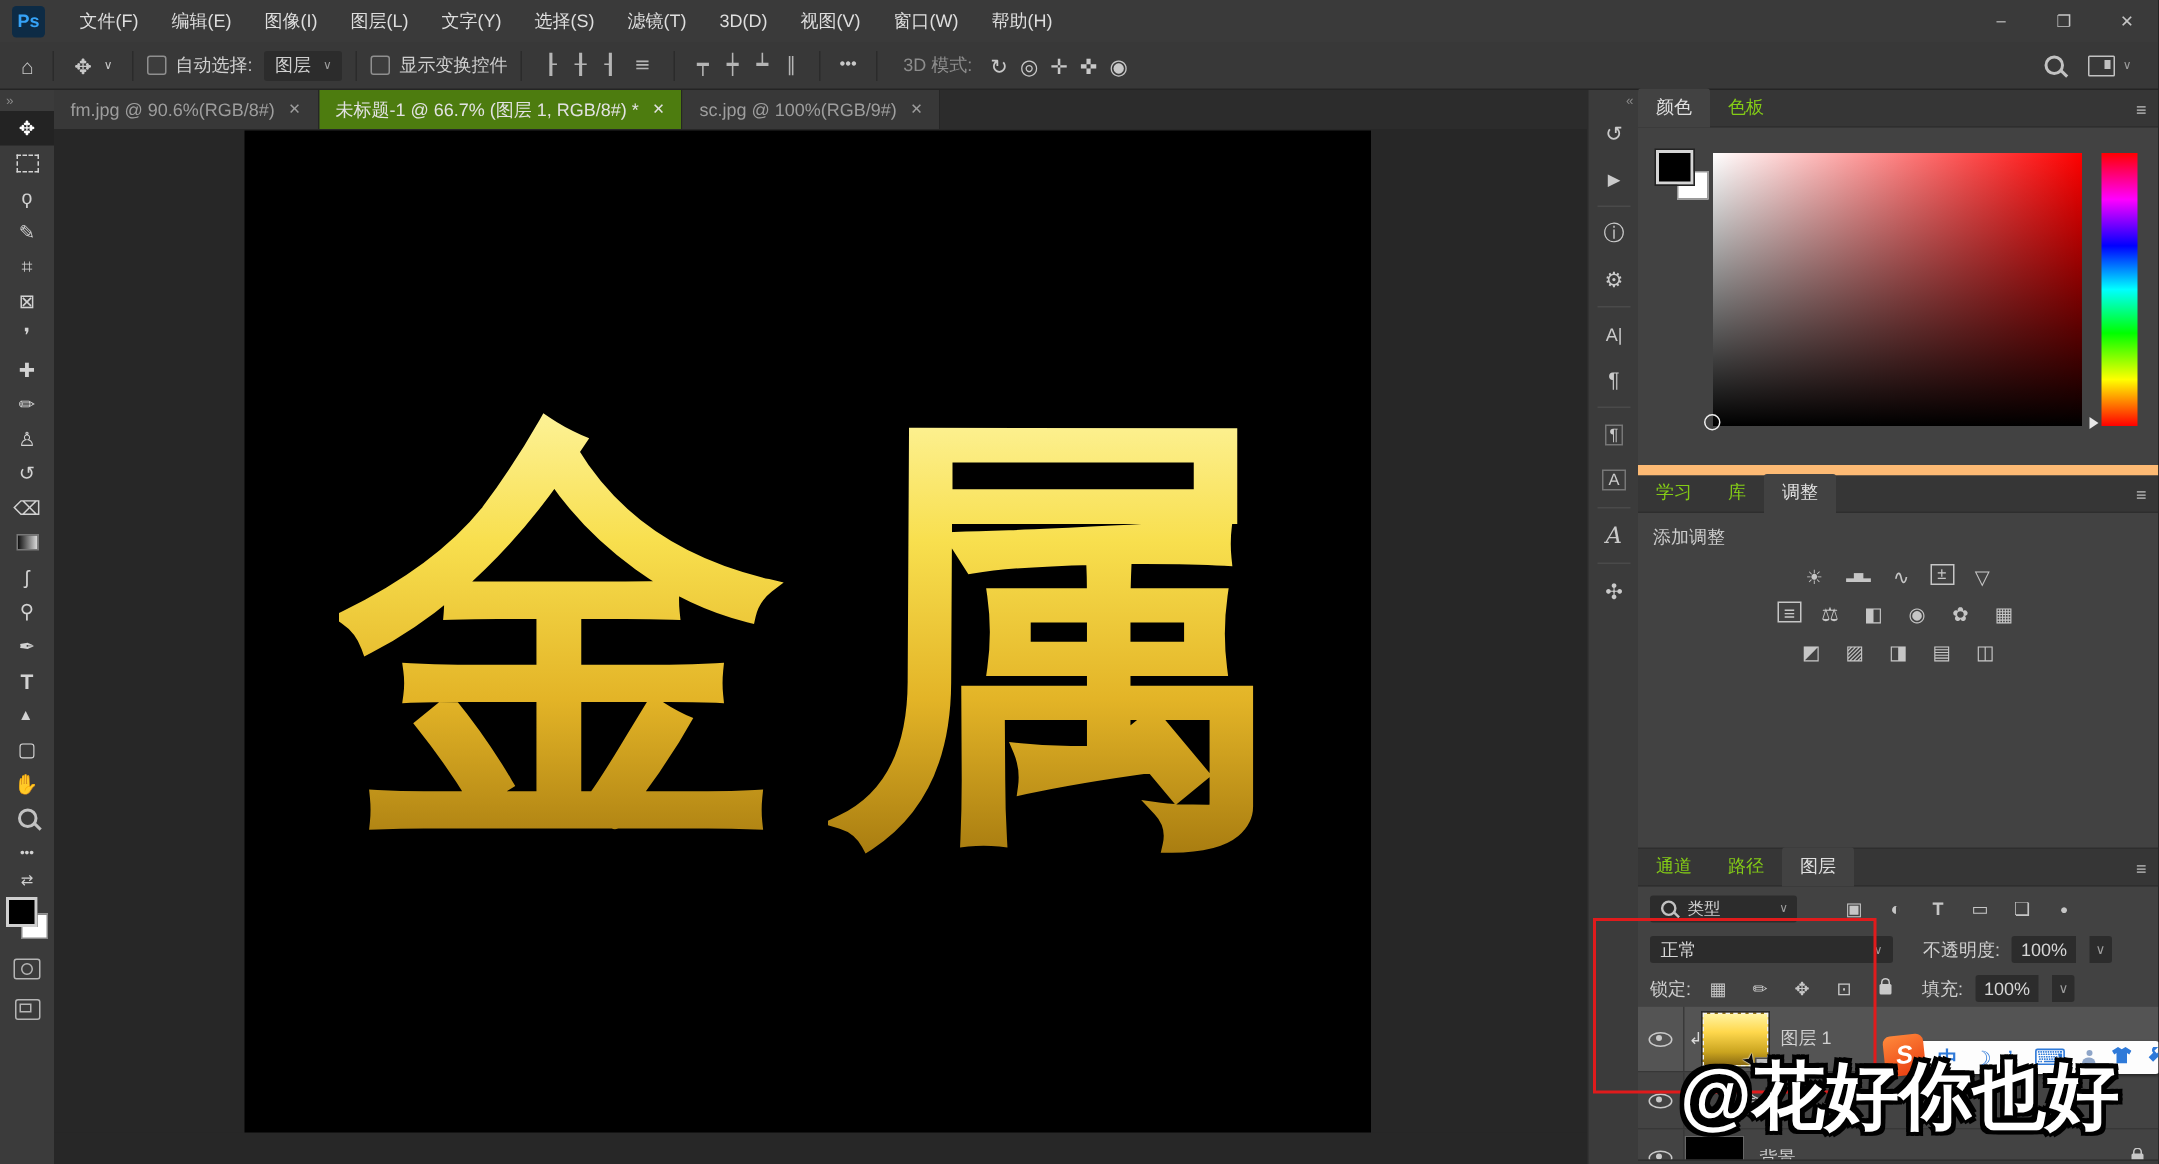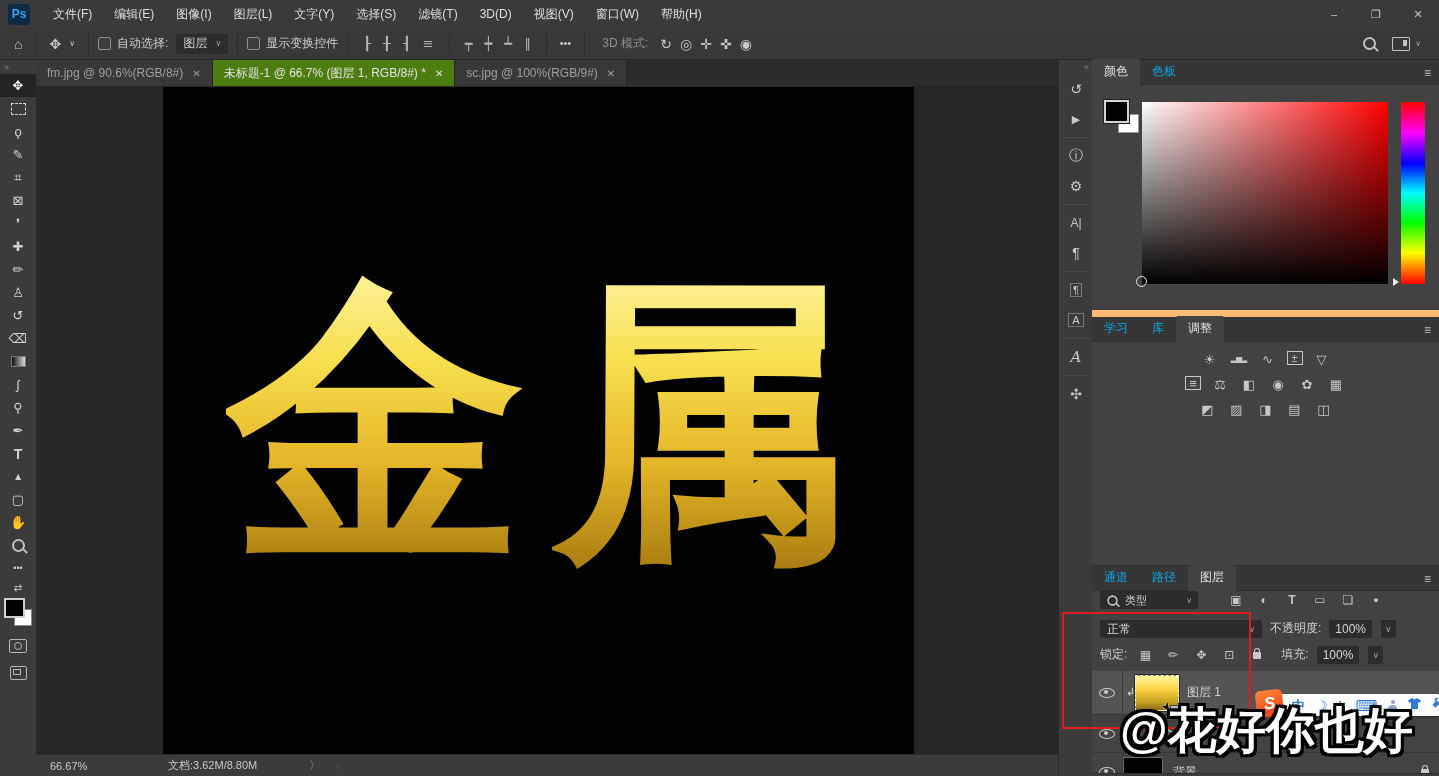--- a/index.html
+++ b/index.html
@@ -66,21 +66,21 @@
 
   
   #rightstrip{position:absolute;left:1058px;top:60px;width:34px;height:716px;background:#3b3b3b;border-left:1px solid #2c2c2c}
   .rscollapse{display:block;text-align:right;color:#8a8a8a;font-size:9px;padding:2px 5px;letter-spacing:-1px}
   .rsico{width:34px;height:30px;display:flex;align-items:center;justify-content:center;color:#cacaca;font-size:14px}
   .rsdiv{height:1px;background:#4a4a4a;margin:3px 6px}
 
   
   #panels{position:absolute;left:1092px;top:60px;width:347px;height:716px;background:#424242}
   .phead{height:24px;background:#363636;display:flex;align-items:center;position:relative;border-bottom:1px solid #2e2e2e}
-  .ptab{padding:4px 12px 5px;font-size:12px;color:#0ea5e9}
+  .ptab{padding:4px 12px 5px;font-size:12px;color:#84cc16}
   .ptab.active{background:#424242;color:#e0e0e0;border-radius:2px 2px 0 0}
   .pmenu{position:absolute;right:8px;top:6px;color:#bdbdbd;font-size:12px}
 
   
   #colorpanel{position:absolute;left:0;top:0;width:347px;height:250px}
   .csw{position:absolute;left:12px;top:40px;width:34px;height:34px}
   .cswfg{position:absolute;left:0;top:0;width:21px;height:19px;background:#000;border:2px solid #d5d5d5;outline:1px solid #222;z-index:2}
   .cswbg{position:absolute;left:14px;top:14px;width:19px;height:17px;background:#fff;border:1px solid #999;z-index:1}
   .satsq{position:absolute;left:50px;top:42px;width:246px;height:182px;
          background-image:linear-gradient(to top,#000 0%,rgba(0,0,0,0) 100%),linear-gradient(to right,#fff 0%,#ff0000 100%)}
@@ -91,21 +91,21 @@
 
   
   #adjpanel{position:absolute;left:0;top:250px;width:347px;height:237px;border-top:7px solid #fdba74}
   .addlbl{margin:8px 0 4px 10px;color:#cccccc}
   .adjrow{display:flex;justify-content:center;gap:9px;margin-top:9px}
   .adjico{width:20px;height:16px;display:flex;align-items:center;justify-content:center;color:#c6c6c6;font-size:13px;line-height:1}
 
   
   #layerspanel{position:absolute;left:0;top:487px;width:347px;height:229px;border-top:1px solid #2e2e2e}
   #layerspanel{top:505px;height:229px}
-  .lrow{display:flex;align-items:flex-start;height:26px;padding:0 8px;gap:8px;font-size:12px;color:#cfcfcf}
+  .lrow{display:flex;align-items:center;height:26px;padding:0 8px;gap:8px;font-size:12px;color:#cfcfcf}
   .srchbox{background:#2c2c2c;height:18px;border-radius:2px;display:flex;align-items:center;gap:6px;padding:0 6px;width:86px}
   .fico{width:20px;height:18px;display:flex;align-items:center;justify-content:center;color:#c6c6c6;font-size:12px}
   .valbox{background:#2c2c2c;height:18px;display:inline-flex;align-items:center;padding:0 6px;border-radius:2px 0 0 2px;color:#d6d6d6}
   .chevbox{background:#2c2c2c;height:18px;display:inline-flex;align-items:center;padding:0 4px;border-radius:0 2px 2px 0;margin-left:1px;color:#9d9d9d;font-size:9px}
   .blendbox{background:#2c2c2c;height:18px;display:flex;align-items:center;width:148px;padding:0 7px;border-radius:2px;color:#d6d6d6;justify-content:space-between}
   .ilock{width:8px;height:7px;background:#c9c9c9;border-radius:1px;position:relative;display:inline-block}
   .ilock::before{content:"";position:absolute;left:1px;top:-4px;width:4px;height:4px;border:1.5px solid #c9c9c9;border-bottom:none;border-radius:3px 3px 0 0}
   .ieye{width:14px;height:8px;border:1px solid #c9c9c9;border-radius:50%;position:relative;display:inline-block}
   .ieye::after{content:"";position:absolute;left:4px;top:1px;width:4px;height:4px;background:#c9c9c9;border-radius:50%}
   #layerlist{position:absolute;left:0;top:105px;right:0;bottom:21px;background:#3f3f3f;overflow:hidden}
@@ -310,26 +310,20 @@
         <span>sc.jpg @ 100%(RGB/9#)</span>
         <span class="x">✕</span>
       </div>
     </div>
     <div id="pasteboard">
       <div id="canvas">
         <span class="goldchar">金</span>
         <span class="goldchar">属</span>
       </div>
     </div>
-    <div id="statusbar">
-      <span class="z">66.67%</span>
-      <span class="d">文档:3.62M/8.80M</span>
-      <span class="c">〉</span>
-      <span class="c2">‹</span>
-    </div>
   </div>
 
   <div id="rightstrip">
     <span class="rscollapse">«</span>
     <div class="rsico">
         <span>↺</span>
       </div>
     <div class="rsico">
         <span style="font-size:11px">▶</span>
       </div>
@@ -382,20 +376,21 @@
       <span class="huearrow"></span>
     </div>
 
     <div id="adjpanel">
       <div class="phead">
         <span class="ptab">学习</span>
         <span class="ptab">库</span>
         <span class="ptab active">调整</span>
         <span class="pmenu">≡</span>
       </div>
+      <div class="addlbl">添加调整</div>
       <div class="adjrow">
         <span class="adjico">☀</span>
         <span class="adjico" style="font-size:8px;letter-spacing:-1px">▂▅▂</span>
         <span class="adjico">∿</span>
         <span class="adjico" style="border:1px solid #c6c6c6;width:14px;height:12px;font-size:11px">±</span>
         <span class="adjico">▽</span>
       </div>
       <div class="adjrow">
         <span class="adjico" style="border:1px solid #c6c6c6;width:14px;height:12px">≡</span>
         <span class="adjico">⚖</span>
@@ -432,21 +427,21 @@
         <span class="fico" style="font-weight:bold">T</span>
         <span class="fico">▭</span>
         <span class="fico">❏</span>
         <span class="fico" style="font-size:9px">●</span>
       </div>
       <div class="lrow">
         <span class="blendbox">
           <span>正常</span>
           <span style="font-size:8px;color:#9d9d9d">∨</span>
         </span>
-        <span style="margin-left:0">不透明度:</span>
+        <span style="margin-left:12px">不透明度:</span>
         <span class="valbox">100%</span>
         <span class="chevbox">∨</span>
       </div>
       <div class="lrow">
         <span>锁定:</span>
         <span class="fico">▦</span>
         <span class="fico">✏</span>
         <span class="fico">✥</span>
         <span class="fico">⊡</span>
         <span class="fico">

